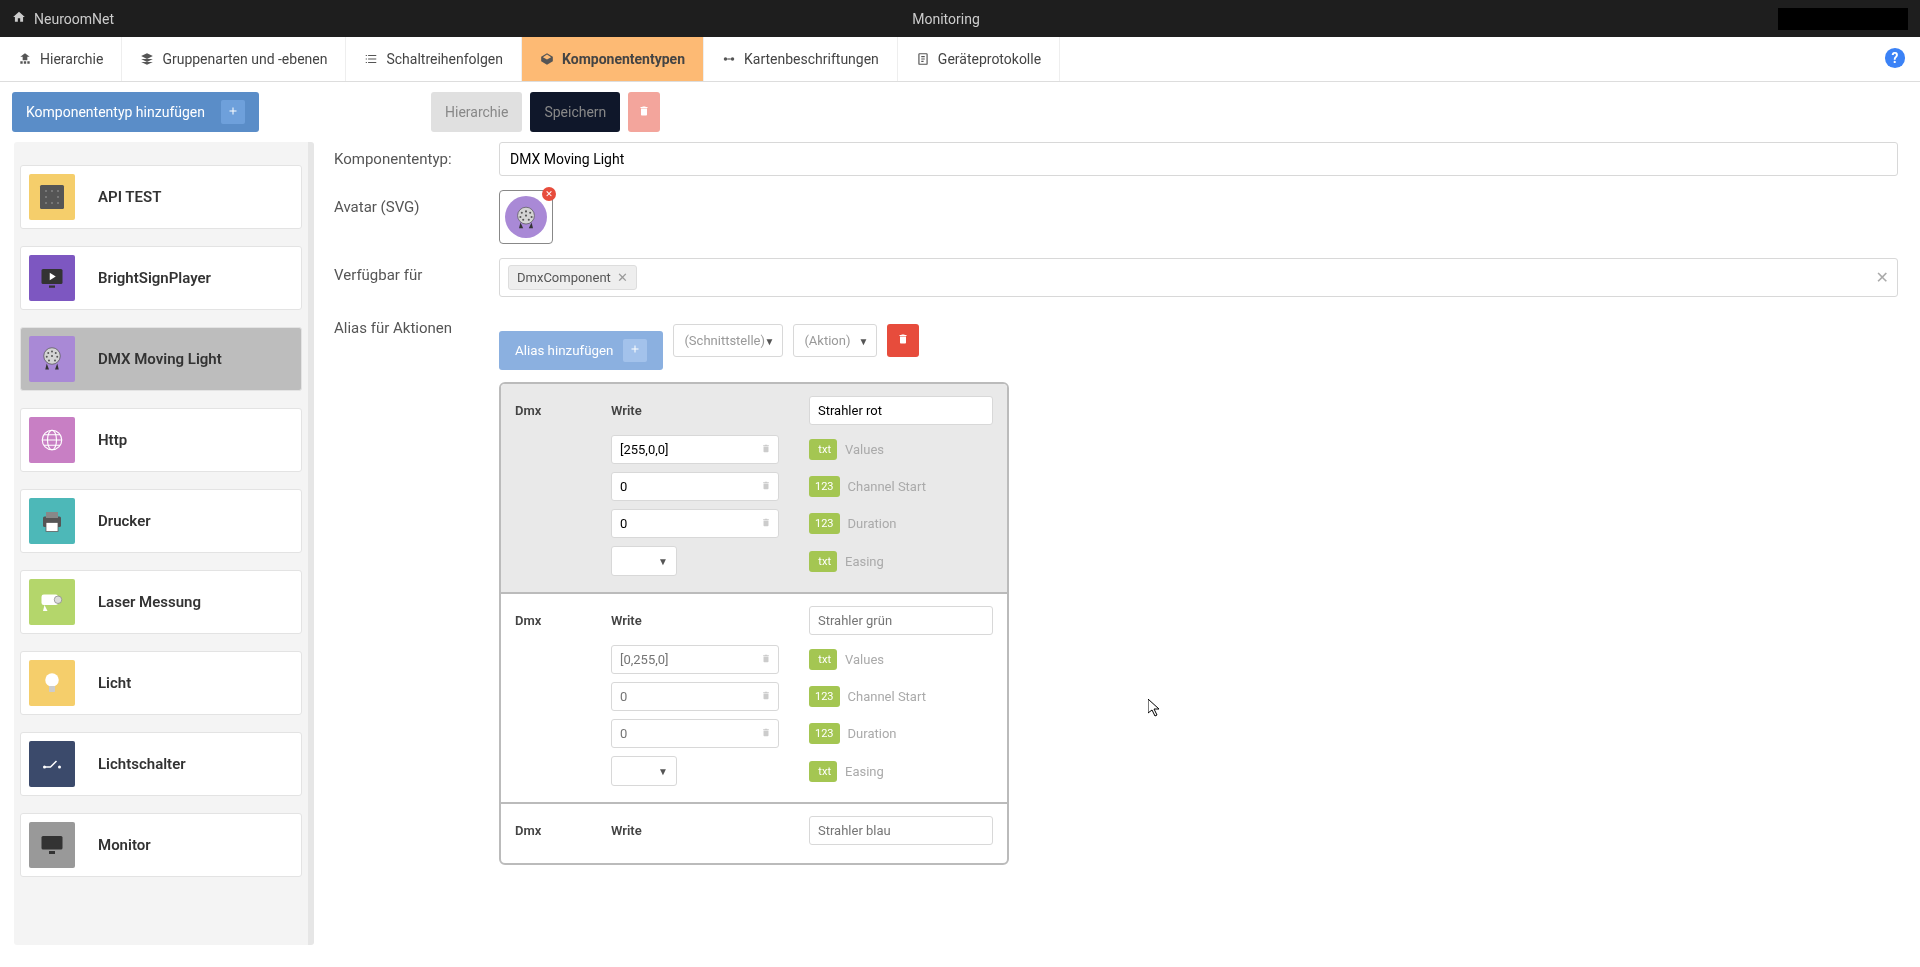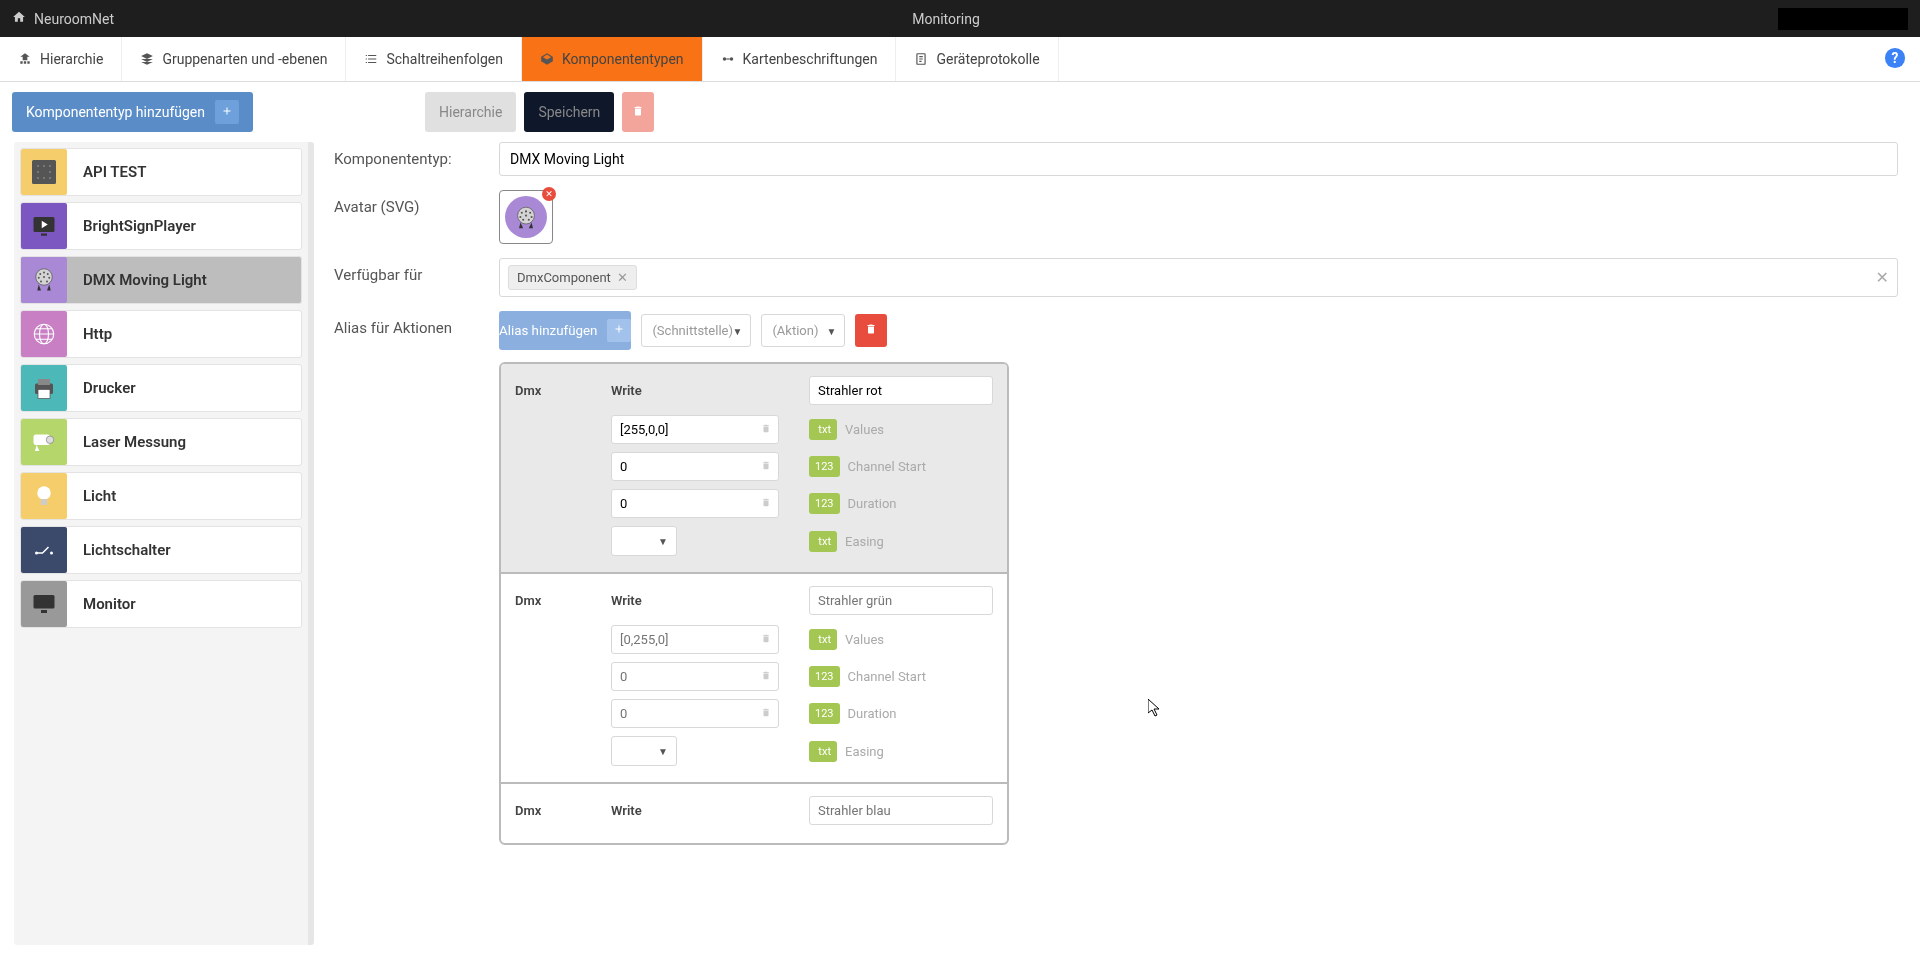--- a/index.html
+++ b/index.html
@@ -6,58 +6,58 @@
 body { background: #fff; font-size: 14px; color: #333; }
 
 .topbar { background: #1e1e1e; color: #ccc; height: 37px; display: flex; align-items: center; padding: 0 12px; }
 .topbar-left { display: flex; align-items: center; gap: 8px; }
 .topbar-center { flex: 1; text-align: center; font-size: 14px; }
 .topbar-right { width: 130px; height: 22px; background: #000; }
 .home-icon { font-size: 14px; }
 
 .tabbar { display: flex; border-bottom: 1px solid #ddd; background: #fff; align-items: center; }
 .tab { display: flex; align-items: center; gap: 8px; padding: 14px 18px; border-right: 1px solid #eee; cursor: pointer; color: #444; font-size: 14px; }
-.tab.active { background: #f97316; }
+.tab.active { background: #fdba74; font-weight: bold; }
 .tab-icon { width: 14px; height: 14px; display: inline-flex; }
 .help { margin-left: auto; margin-right: 14px; }
 
 .toolbar { padding: 10px 12px; display: flex; gap: 12px; }
-.btn { border: none; border-radius: 3px; padding: 8px 14px; font-size: 14px; cursor: pointer; display: inline-flex; align-items: center; gap: 10px; }
+.btn { border: none; border-radius: 3px; padding: 8px 14px; font-size: 14px; cursor: pointer; display: inline-flex; align-items: center; gap: 16px; }
 .btn-primary { background: #5a8dc8; color: #fff; }
 .btn-primary .plus { background: #6ea0db; padding: 4px 6px; border-radius: 2px; }
 .btn-muted { background: #e0e0e0; color: #888; }
 .btn-muted2 { background: #0f172a; color: #888; }
 .btn-icon-only.danger { background: #e74c3c; color: #fff; padding: 8px 10px; border-radius: 3px; border:none;}
 .btn-icon-only.danger-light { background: #f3a59c; color: #fff; padding: 8px 10px; border-radius: 3px; border:none;}
 
 .content { display: flex; gap: 20px; padding: 0 14px 14px 14px; height: calc(100vh - 150px); }
 
 .sidebar { width: 300px; background: #f4f4f4; border-radius: 3px; padding: 6px; overflow-y: auto; border-right: 6px solid #e6e6e6; }
-.side-item { display: flex; align-items: center; gap: 16px; background: #fff; border: 1px solid #e3e3e3; border-radius: 3px; padding: 0; margin-bottom: 6px; cursor: pointer; }
+.side-item { display: flex; align-items: center; gap: 23px; background: #fff; border: 1px solid #e3e3e3; border-radius: 3px; padding: 8px; margin-bottom: 6px; cursor: pointer; margin-top: 17px; }
 .side-item.selected { background: #bdbdbd; }
 .side-icon { width: 46px; height: 46px; border-radius: 2px; display: flex; align-items: center; justify-content: center; }
 .side-label { font-weight: 600; color: #333; font-size: 15px; }
 
 .form-area { flex: 1; overflow-y: auto; padding-right: 8px; }
 .form-row { display: flex; align-items: flex-start; margin-bottom: 14px; }
 .form-label { width: 165px; font-size: 15px; color: #555; padding-top: 8px; }
 .form-field { flex: 1; }
 .text-input { width: 100%; border: 1px solid #d8d8d8; border-radius: 3px; padding: 8px 10px; font-size: 14px; }
 
 .avatar-box { position: relative; width: 54px; height: 54px; border: 1px solid #888; border-radius: 4px; display: flex; align-items: center; justify-content: center; }
 .avatar-circle { width: 42px; height: 42px; border-radius: 50%; background: #a989d6; display: flex; align-items: center; justify-content: center; }
 .avatar-del { position: absolute; top: -4px; right: -4px; width: 14px; height: 14px; background: #e74c3c; border-radius: 50%; color: #fff; font-size: 9px; display: flex; align-items: center; justify-content: center; }
 
 .tag-row { border: 1px solid #d8d8d8; border-radius: 3px; padding: 6px 8px; display: flex; align-items: center; gap: 6px; min-height: 36px; }
 .tag { background: #eee; border: 1px solid #ddd; border-radius: 3px; padding: 4px 8px; font-size: 13px; color: #555; display: inline-flex; align-items: center; gap: 6px; }
 .tag-x { color: #999; cursor: pointer; }
 .clear-x { margin-left: auto; color: #aaa; cursor: pointer; font-size: 16px; }
 
 .alias-row { display: flex; gap: 10px; align-items: center; }
-.btn-alias { background: #8bb0e0; color: #fff; padding: 8px 0; border-radius: 3px; border:none; display:flex; align-items:center; gap:10px;}
+.btn-alias { background: #8bb0e0; color: #fff; padding: 8px 16px; border-radius: 3px; border:none; display:flex; align-items:center; gap:10px;margin-top:20px;}
 .btn-alias .plus2 { background: #a3c2eb; padding: 4px 6px; border-radius: 2px; }
 .sel { border: 1px solid #d8d8d8; border-radius: 3px; padding: 8px 8px 8px 10px; font-size: 13px; color: #999; position: relative; background:#fff; min-width:110px; }
 .caret { position: absolute; right: 8px; top: 50%; transform: translateY(-50%); font-size: 10px; color: #555; }
 
 .action-panels { margin-top: 12px; border: 2px solid #bbb; border-radius: 6px; width: 510px; }
 .action-block { padding: 12px 14px 8px 14px; }
 .action-block.sel-block { background: #e9e9e9; border-bottom: 2px solid #bbb; border-radius: 4px 4px 0 0; }
 .action-block.mid { border-bottom: 2px solid #bbb; }
 .action-head { display: flex; align-items: center; margin-bottom: 10px; }
 .ah-col1 { width: 96px; font-size: 13px; font-weight: 600; color: #444; }

